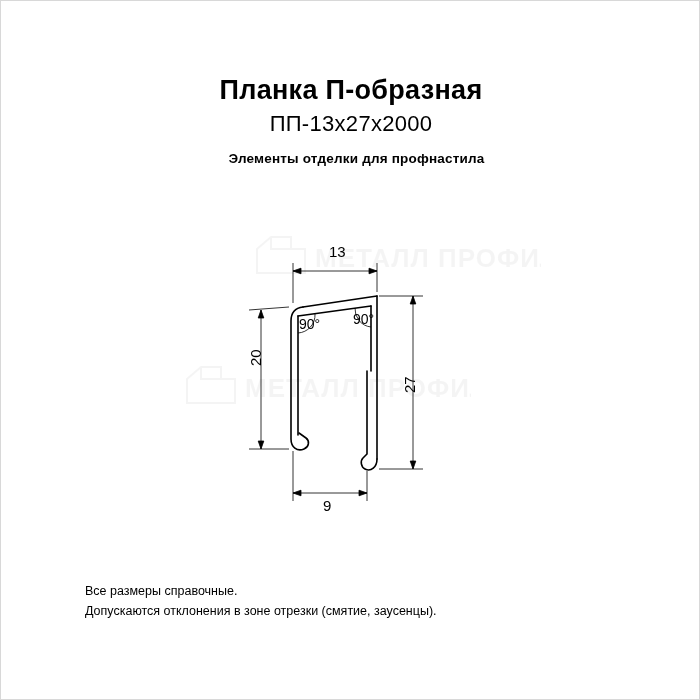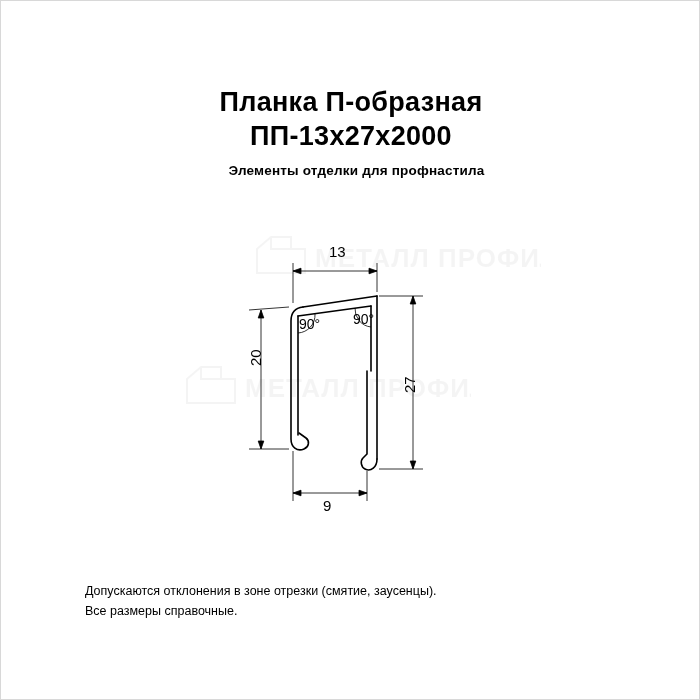--- a/index.html
+++ b/index.html
@@ -17,34 +17,34 @@
   .page {
     position: relative;
     width: 700px;
     height: 700px;
     box-sizing: border-box;
     border: 1px solid #d8d8d8;
     background: #ffffff;
   }
   .title-block {
     position: absolute;
-    top: 84px;
+    top: 72px;
     left: 0;
     width: 700px;
     text-align: center;
   }
   .title-main {
     font-size: 27px;
     font-weight: bold;
     letter-spacing: 0.3px;
     line-height: 34px;
   }
   .title-sub {
-    font-size: 27px;
-    font-weight: bold;
+    font-size: 22px;
+    font-weight: normal;
     letter-spacing: 0.3px;
     line-height: 34px;
   }
   .title-caption {
     margin-top: 10px;
     font-size: 13.5px;
     font-weight: bold;
     letter-spacing: 0.2px;
     padding-left: 11px;
   }
@@ -179,17 +179,17 @@
     <div class="dim-label" style="left:148px; top:32px;">13</div>
     <div class="dim-label" style="left:66px; top:155px; transform: rotate(-90deg); transform-origin: left top;">20</div>
     <div class="dim-label" style="left:220px; top:182px; transform: rotate(-90deg); transform-origin: left top;">27</div>
     <div class="dim-label" style="left:142px; top:286px;">9</div>
 
     <div class="ang-label" style="left:118px; top:105px;">90°</div>
     <div class="ang-label" style="left:172px; top:100px;">90°</div>
   </div>
 
   <div class="footer">
+    <div>Все размеры справочные.</div>
     <div>Допускаются отклонения в зоне отрезки (смятие, заусенцы).</div>
-    <div>Все размеры справочные.</div>
   </div>
 
 </div>
 
 </body></html>

